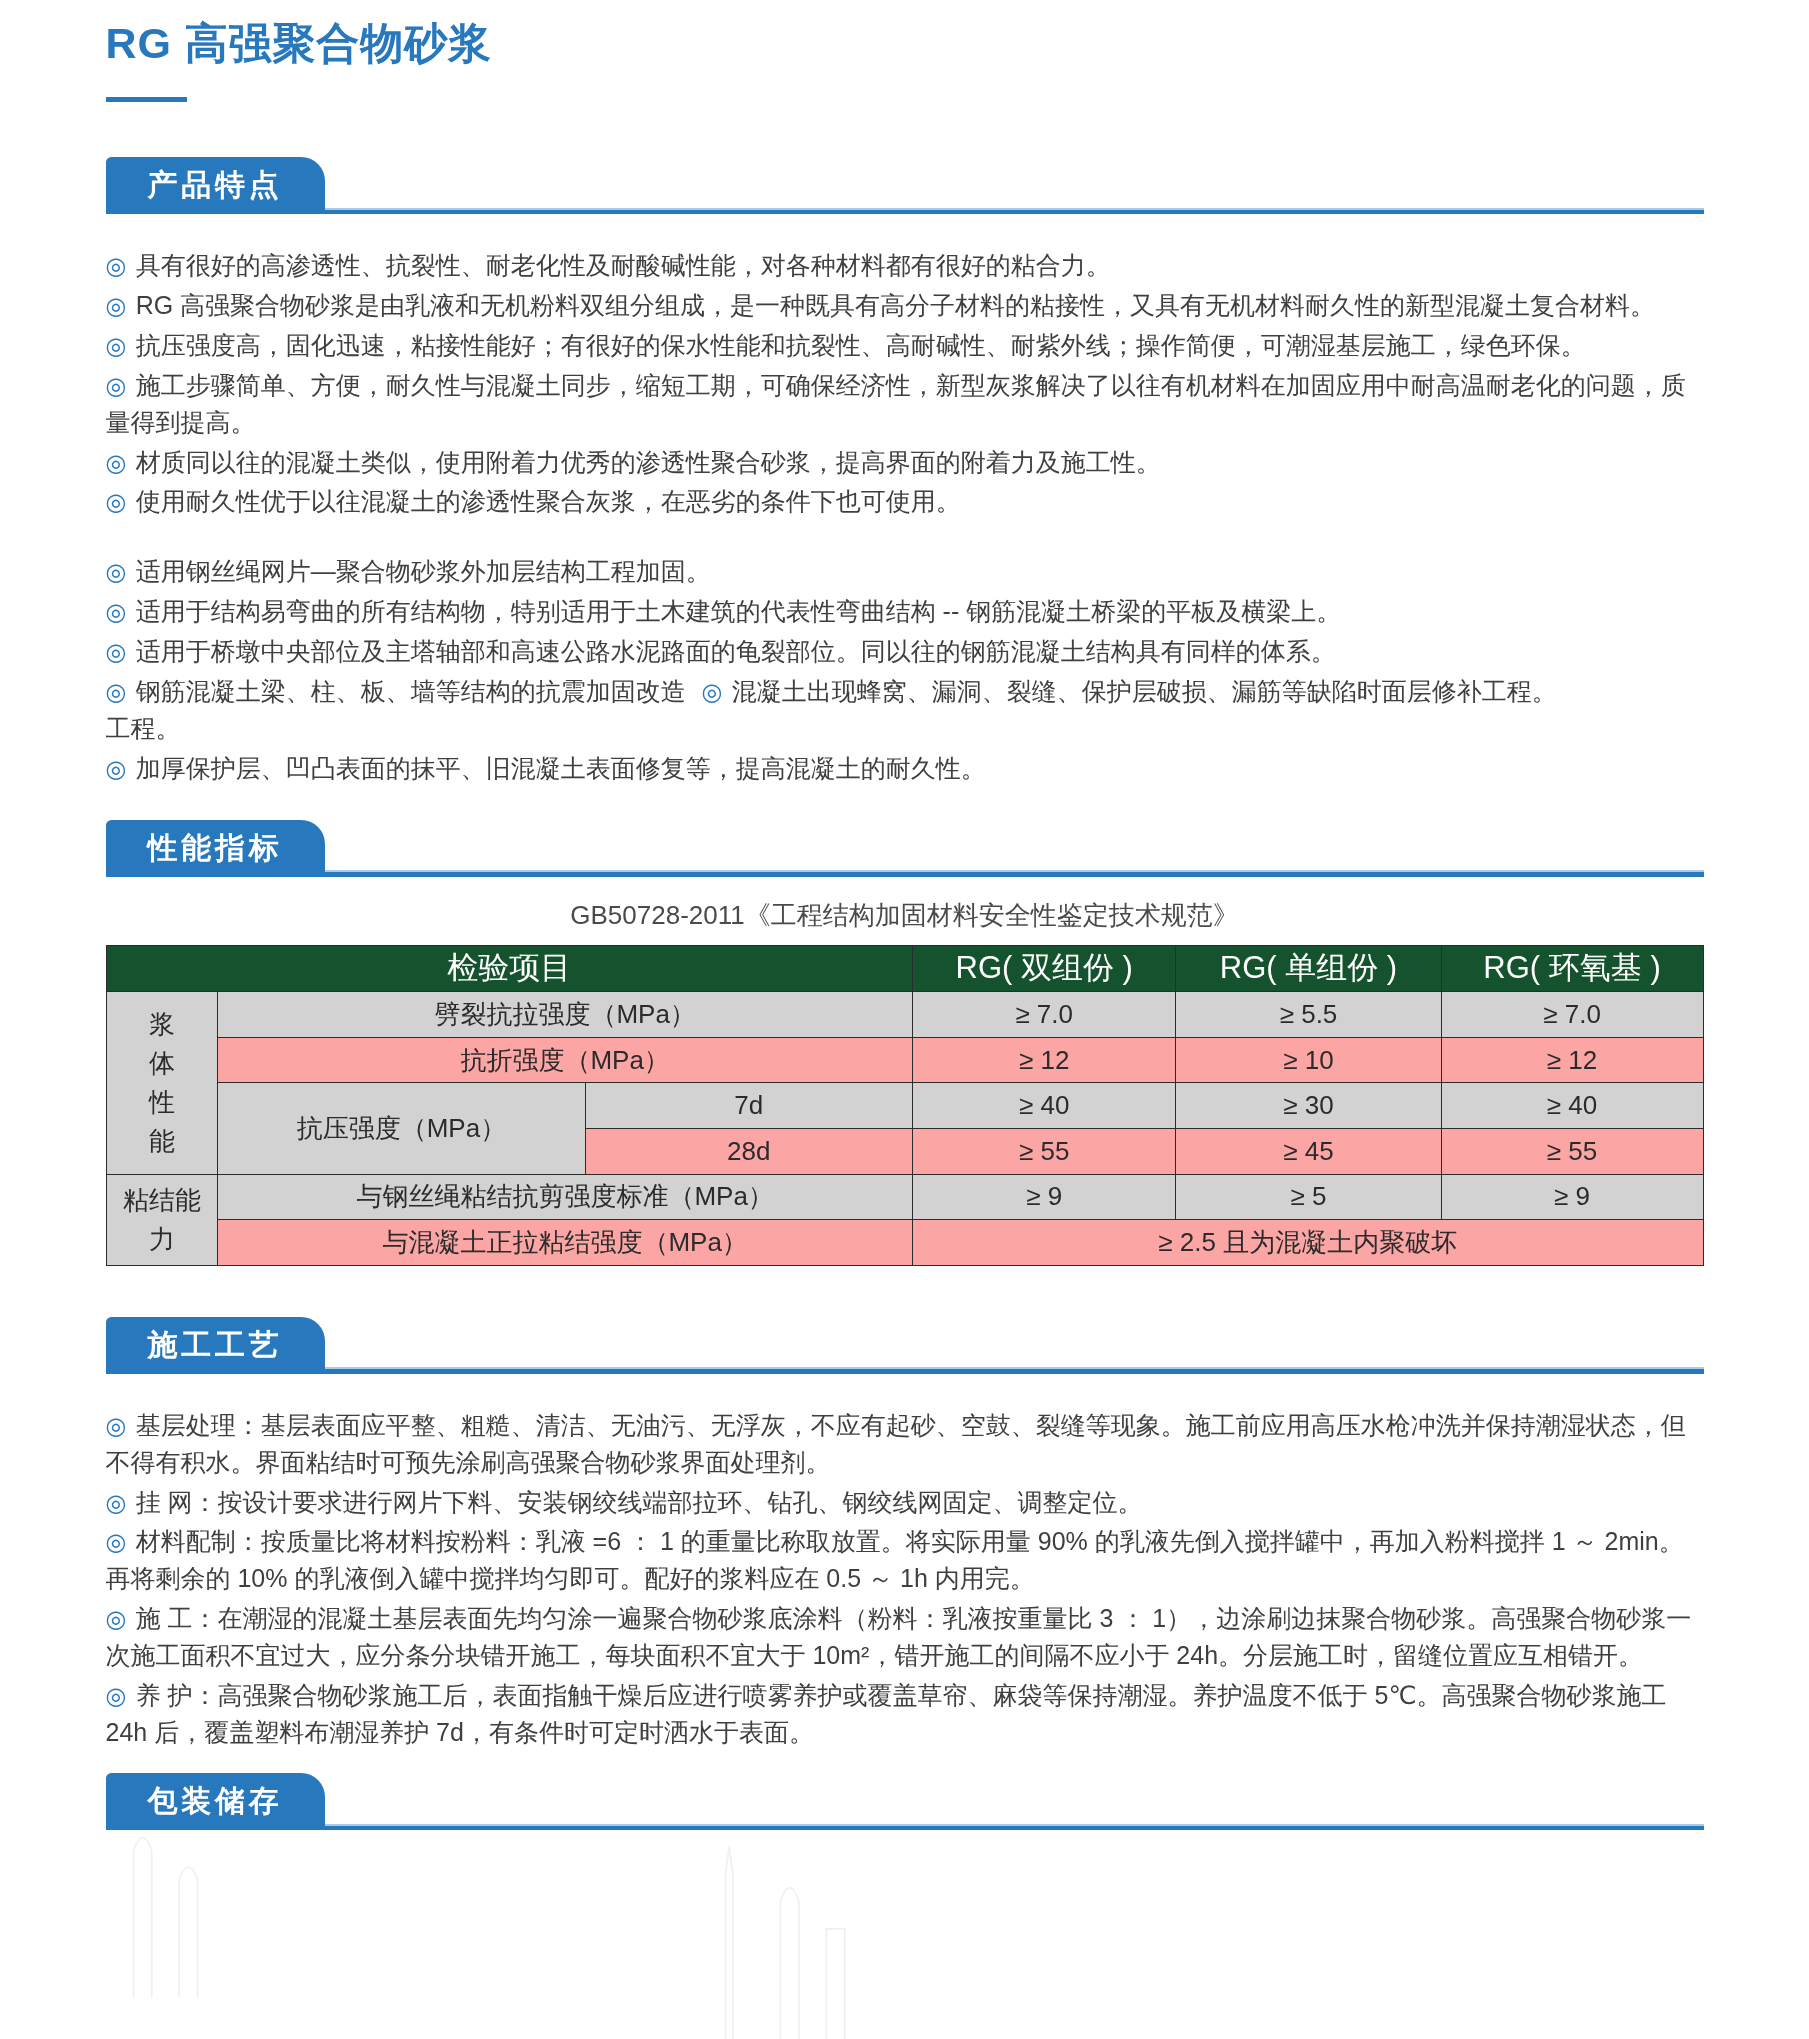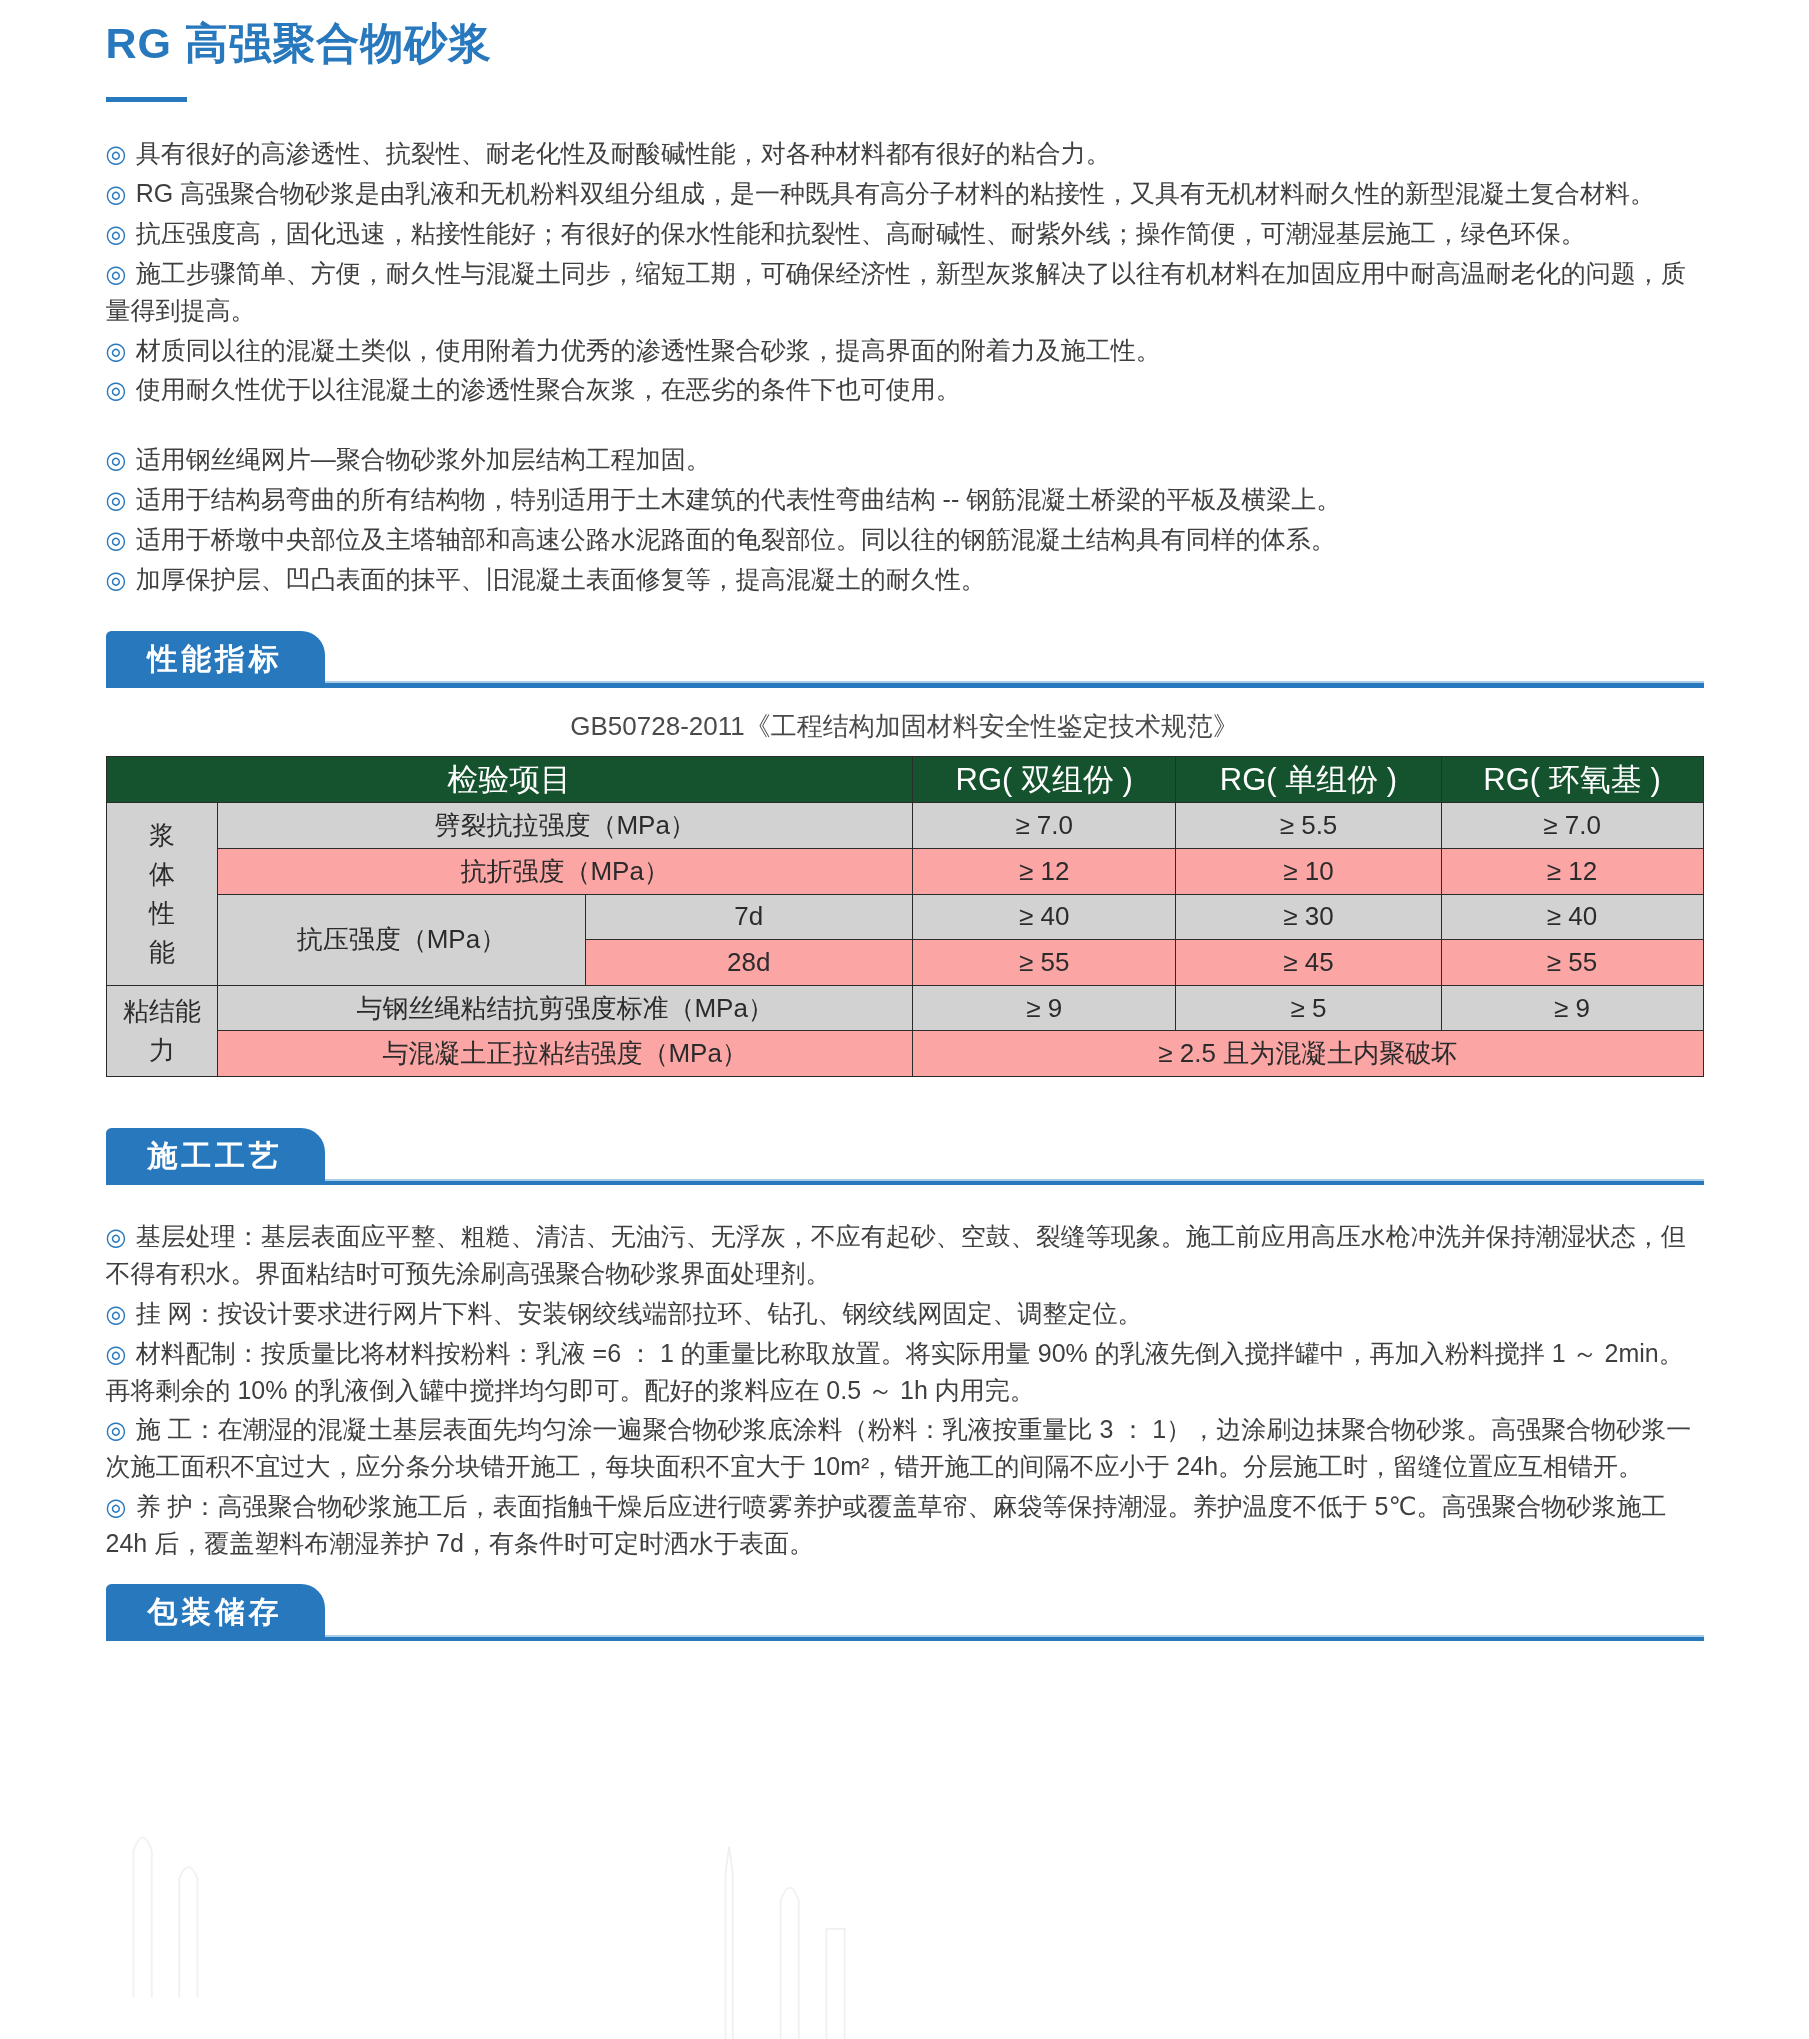--- a/index.html
+++ b/index.html
@@ -73,33 +73,43 @@
   .wm-b{left:698px;top:1846px;}
 </style>
 </head>
 <body>
 
 <div class="content">
 
   <h1 class="page-title">RG 高强聚合物砂浆</h1>
   <div class="title-dash"></div>
 
+  <div class="sec-head mt-features">
+    <div class="sec-line"></div>
+    <div class="sec-tab">
+      <span>产品特点</span>
+    </div>
+  </div>
   <div class="blist">
     <p><span class="bullet">◎</span><span>具有很好的高渗透性、抗裂性、耐老化性及耐酸碱性能，对各种材料都有很好的粘合力。</span></p>
     <p><span class="bullet">◎</span><span>RG 高强聚合物砂浆是由乳液和无机粉料双组分组成，是一种既具有高分子材料的粘接性，又具有无机材料耐久性的新型混凝土复合材料。</span></p>
     <p><span class="bullet">◎</span><span>抗压强度高，固化迅速，粘接性能好；有很好的保水性能和抗裂性、高耐碱性、耐紫外线；操作简便，可潮湿基层施工，绿色环保。</span></p>
     <p><span class="bullet">◎</span><span>施工步骤简单、方便，耐久性与混凝土同步，缩短工期，可确保经济性，新型灰浆解决了以往有机材料在加固应用中耐高温耐老化的问题，质量得到提高。</span></p>
     <p><span class="bullet">◎</span><span>材质同以往的混凝土类似，使用附着力优秀的渗透性聚合砂浆，提高界面的附着力及施工性。</span></p>
     <p><span class="bullet">◎</span><span>使用耐久性优于以往混凝土的渗透性聚合灰浆，在恶劣的条件下也可使用。</span></p>
   </div>
 
   <div class="blist">
     <p><span class="bullet">◎</span><span>适用钢丝绳网片—聚合物砂浆外加层结构工程加固。</span></p>
     <p><span class="bullet">◎</span><span>适用于结构易弯曲的所有结构物，特别适用于土木建筑的代表性弯曲结构 -- 钢筋混凝土桥梁的平板及横梁上。</span></p>
     <p><span class="bullet">◎</span><span>适用于桥墩中央部位及主塔轴部和高速公路水泥路面的龟裂部位。同以往的钢筋混凝土结构具有同样的体系。</span></p>
+    <div class="pair-row">
+      <span class="pair-left"><span class="bullet">◎</span><span>钢筋混凝土梁、柱、板、墙等结构的抗震加固改造工程。</span></span>
+      <span class="pair-right"><span class="bullet">◎</span><span>混凝土出现蜂窝、漏洞、裂缝、保护层破损、漏筋等缺陷时面层修补工程。</span></span>
+    </div>
     <p><span class="bullet">◎</span><span>加厚保护层、凹凸表面的抹平、旧混凝土表面修复等，提高混凝土的耐久性。</span></p>
   </div>
 
   <div class="sec-head mt-perf">
     <div class="sec-line"></div>
     <div class="sec-tab">
       <span>性能指标</span>
     </div>
   </div>
   <div class="tbl-caption">GB50728-2011《工程结构加固材料安全性鉴定技术规范》</div>

